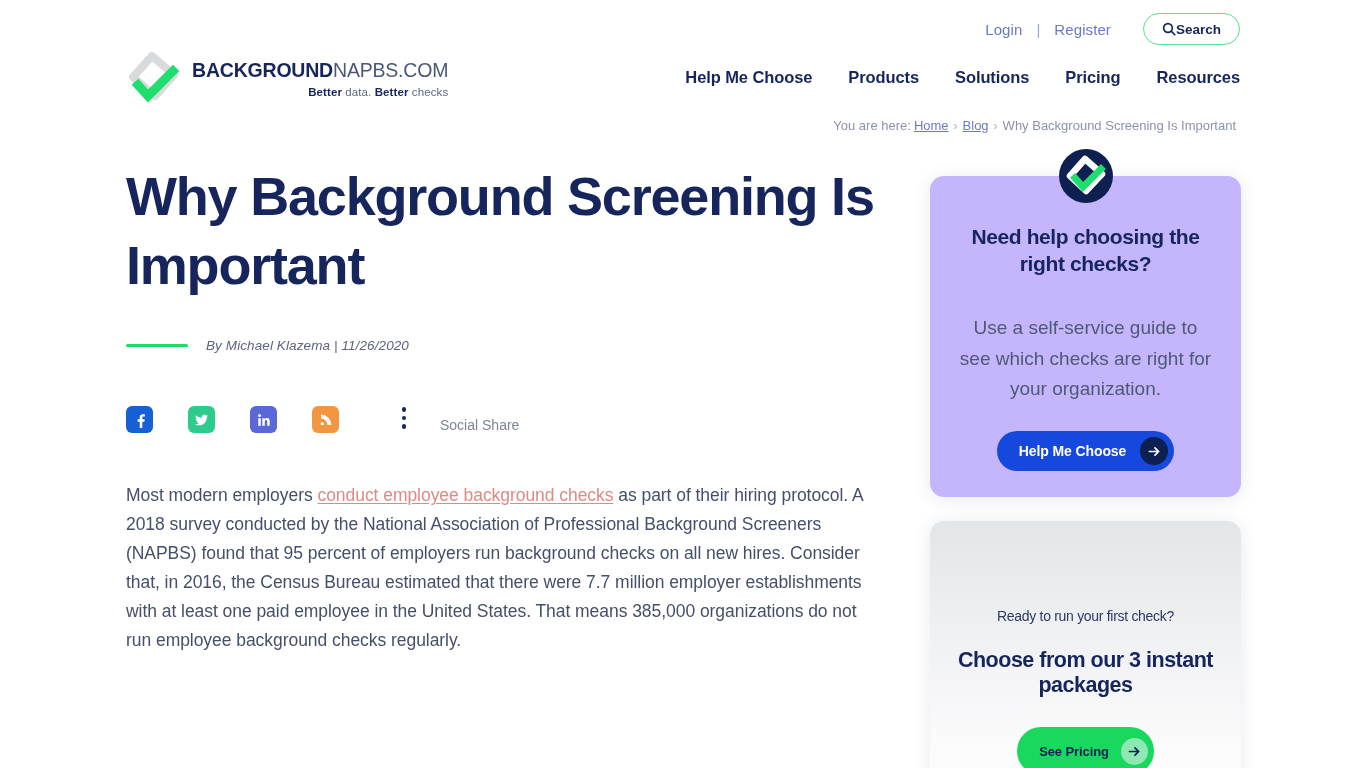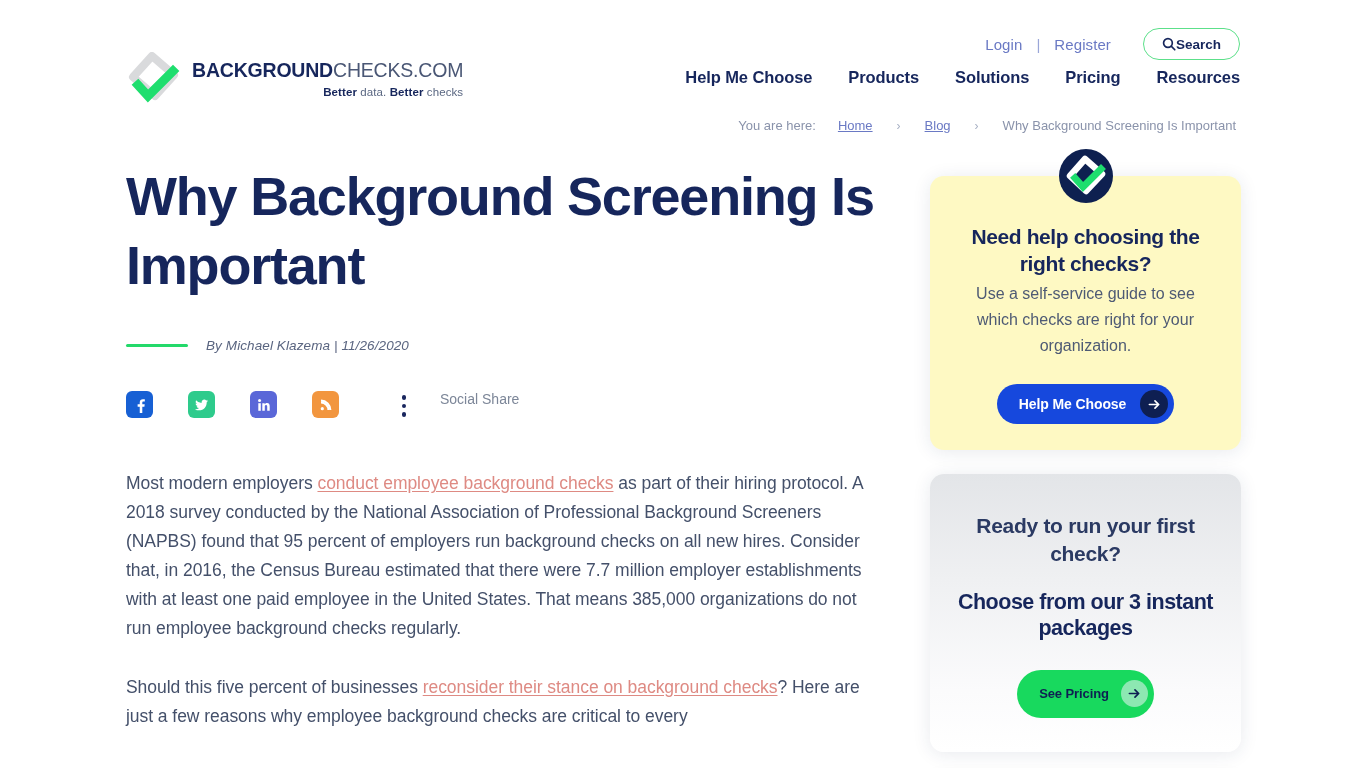--- a/index.html
+++ b/index.html
@@ -13,21 +13,21 @@
 
   
   .header {
     position: relative;
     width: 1366px;
     height: 112px;
     background: #ffffff;
   }
   .util-bar {
     position: absolute;
-    top: 28px; right: 126px;
+    top: 13px; right: 126px;
     display: flex; align-items: center; gap: 0px;
   }
   .util-link {
     font-size: 15px;
     color: #6a79c4;
     text-decoration: none;
     letter-spacing: 0.1px;
     padding: 0 14px;
   }
   .util-sep {
@@ -88,21 +88,21 @@
     color: #16265c;
     text-decoration: none;
     letter-spacing: -0.1px;
     white-space: nowrap;
   }
 
   
   .breadcrumb {
     position: absolute;
     top: 118px; right: 130px;
-    display: flex; align-items: center; gap: 22px;
+    display: flex; align-items: center; gap: 3px;
     font-size: 13px;
     color: #8a93ab;
     white-space: nowrap;
   }
   .breadcrumb a {
     color: #6a79c4;
     text-decoration: underline;
   }
   .breadcrumb .sep { color: #a7b0c4; font-size: 12px; padding: 0 2px; }
   .breadcrumb .current { color: #8a93ab; }
@@ -135,22 +135,22 @@
     background: #23d96a;
     border-radius: 2px;
   }
   .byline-text {
     font-size: 13.5px;
     color: #5a6580;
     letter-spacing: 0.1px;
   }
 
   .social-row {
-    margin-top: 38px;
-    display: flex; align-items: flex-start; gap: 12px;
+    margin-top: 50px;
+    display: flex; align-items: flex-end; gap: 12px;
   }
   .sicon {
     width: 27px; height: 27px;
     border-radius: 6px;
     margin-right: 23px;
     display: flex; align-items: center; justify-content: center;
     cursor: pointer;
   }
   .sicon svg { display:block; }
   .fb  { background: #1760d4; }
@@ -182,21 +182,21 @@
   }
 
   
   .sidebar {
     position: absolute;
     left: 930px; top: 64px;
     width: 311px;
   }
   .card {
     position: relative;
-    background: #fef9c3;
+    background: #c4b5fd;
     border-radius: 14px;
     box-shadow: 0 2px 18px rgba(30,45,90,0.10);
   }
   .card-help {
     padding: 48px 26px 26px;
     text-align: center;
   }
   .badge-icon {
     position: absolute;
     top: -28px; left: 50%;
@@ -204,22 +204,22 @@
     width: 56px; height: 56px;
   }
   .card-help h3 {
     font-size: 21px;
     line-height: 1.28;
     font-weight: 700;
     color: #16265c;
     letter-spacing: -0.4px;
   }
   .card-help p {
-    margin-top: 3px;
-    font-size: 16px;
+    margin-top: 35px;
+    font-size: 19px;
     line-height: 1.62;
     color: #4e5a74;
   }
   .btn-pill {
     display: inline-flex; align-items: center;
     height: 40px;
     padding: 0 6px 0 22px;
     border: none;
     border-radius: 999px;
     cursor: pointer;
@@ -241,25 +241,26 @@
   }
   .card-pricing {
     margin-top: 24px;
     padding: 38px 26px 34px;
     text-align: center;
     border-radius: 14px;
     background: linear-gradient(180deg, #e3e5e8 0%, #eff0f2 38%, #fbfbfc 78%, #ffffff 100%);
     box-shadow: 0 2px 18px rgba(30,45,90,0.10);
   }
   .card-pricing h4 {
-    font-size: 21px;
+    font-size: 14px;
     line-height: 1.32;
-    font-weight: 700;
+    font-weight: 400;
     color: #2b3a63;
     letter-spacing: -0.3px;
+    margin-top: 48px;
   }
   .card-pricing h3 {
     margin-top: 22px;
     font-size: 21.5px;
     line-height: 1.2;
     font-weight: 700;
     color: #16265c;
     letter-spacing: -0.5px;
   }
   .btn-green {
@@ -305,21 +306,21 @@
   </div>
 
   <a class="logo" href="#">
     <span>
       <svg class="logo-mark" viewBox="0 0 56 54">
         <path d="M26 4 L48 23 L29 44 L7 25 Z" fill="none" stroke="#d9dadc" stroke-width="8" stroke-linejoin="round"></path>
         <path d="M12 33 L22 44 L47 19" fill="none" stroke="#1ede6e" stroke-width="9" stroke-linecap="square" stroke-linejoin="miter"></path>
       </svg>
     </span>
     <span class="logo-text-wrap">
-      <span class="logo-line1"><b>BACKGROUND</b><span class="lt">CHECKS.COM</span></span>
+      <span class="logo-line1"><b>BACKGROUND</b><span class="lt">NAPBS.COM</span></span>
       <span class="logo-tag"><b>Better</b><span> data. </span><b>Better</b><span> checks</span></span>
     </span>
   </a>
 
   <nav class="mainnav">
     <a href="#">Help Me Choose</a>
     <a href="#">Products</a>
     <a href="#">Solutions</a>
     <a href="#">Pricing</a>
     <a href="#">Resources</a>
@@ -373,21 +374,20 @@
       <span class="dots">
           <i></i>
           <i></i>
           <i></i>
         </span>
       <span class="social-label">Social Share</span>
     </div>
 
     <div class="body-copy">
       <p><span>Most modern employers </span><a href="#">conduct employee background checks</a><span> as part of their hiring protocol. A 2018 survey conducted by the National Association of Professional Background Screeners (NAPBS) found that 95 percent of employers run background checks on all new hires. Consider that, in 2016, the Census Bureau estimated that there were 7.7 million employer establishments with at least one paid employee in the United States. That means 385,000 organizations do not run employee background checks regularly.</span></p>
-      <p><span>Should this five percent of businesses </span><a href="#">reconsider their stance on background checks</a><span>? Here are just a few reasons why employee background checks are critical to every</span></p>
     </div>
   </article>
 
   <aside class="sidebar">
 
     <div class="card card-help">
       <span class="badge-icon">
         <svg viewBox="0 0 56 56" width="56" height="56">
           <circle cx="28" cy="28" r="27" fill="#0e2050"></circle>
           <path d="M27 11 L44 26 L28 43 L12 28 Z" fill="none" stroke="#ffffff" stroke-width="6.5" stroke-linejoin="round"></path>

